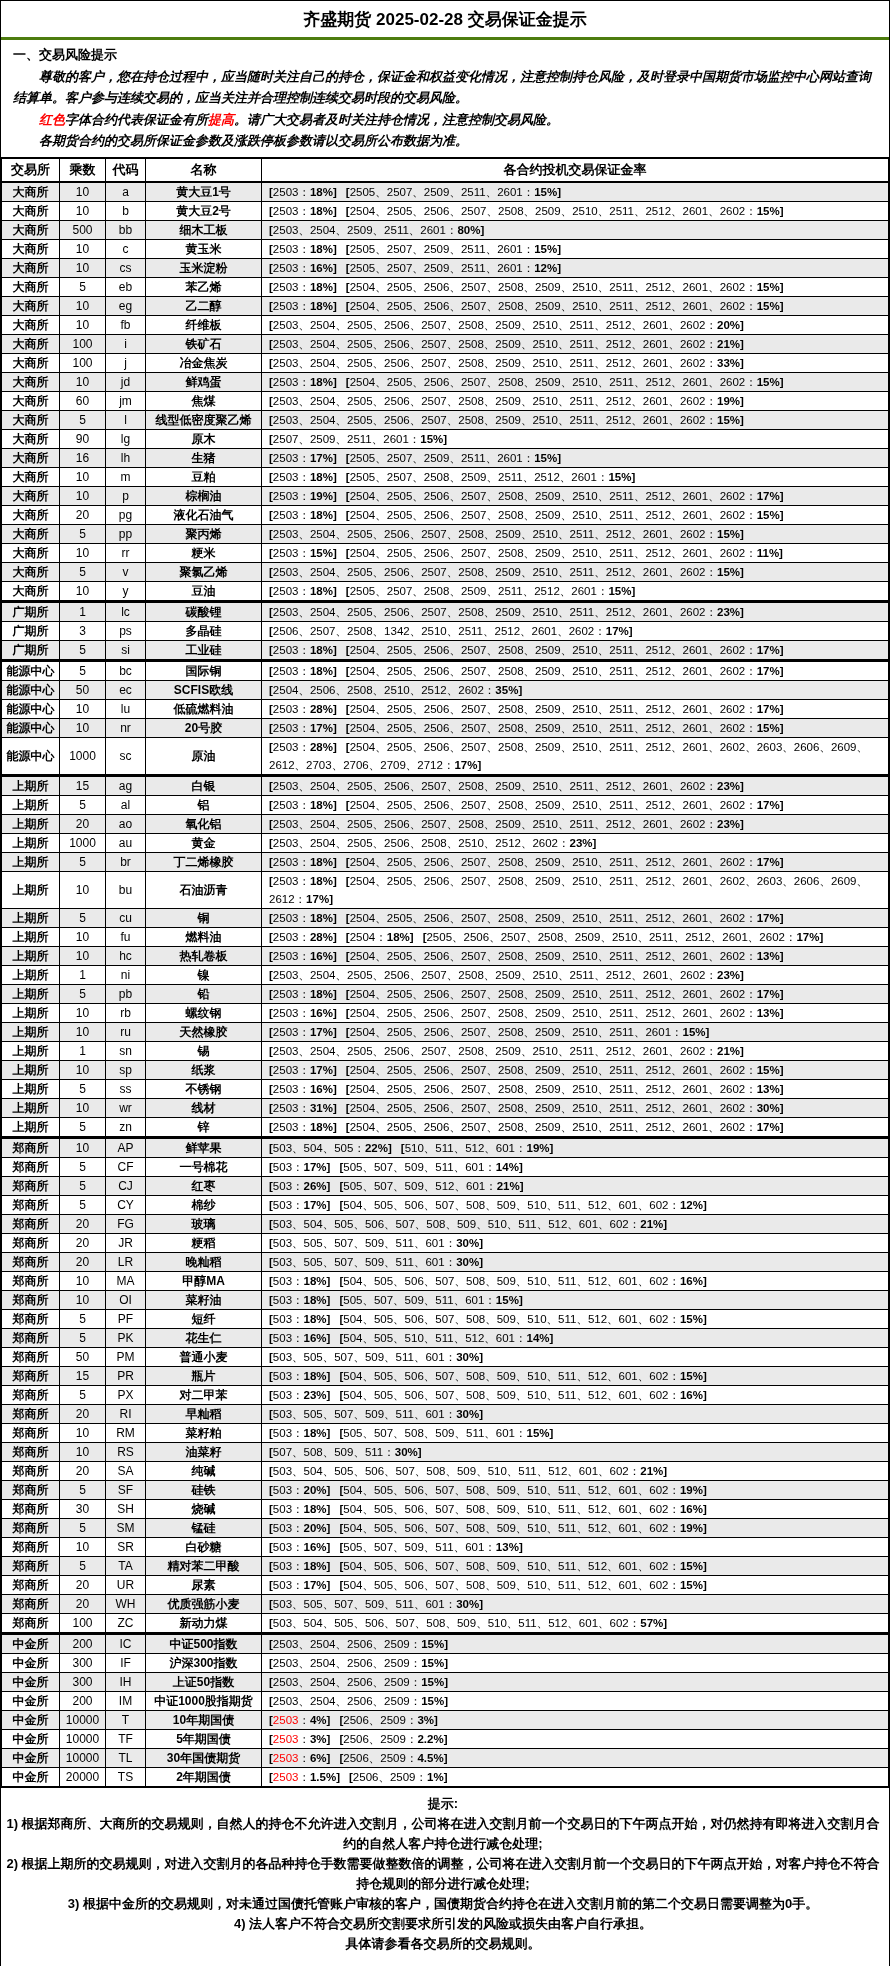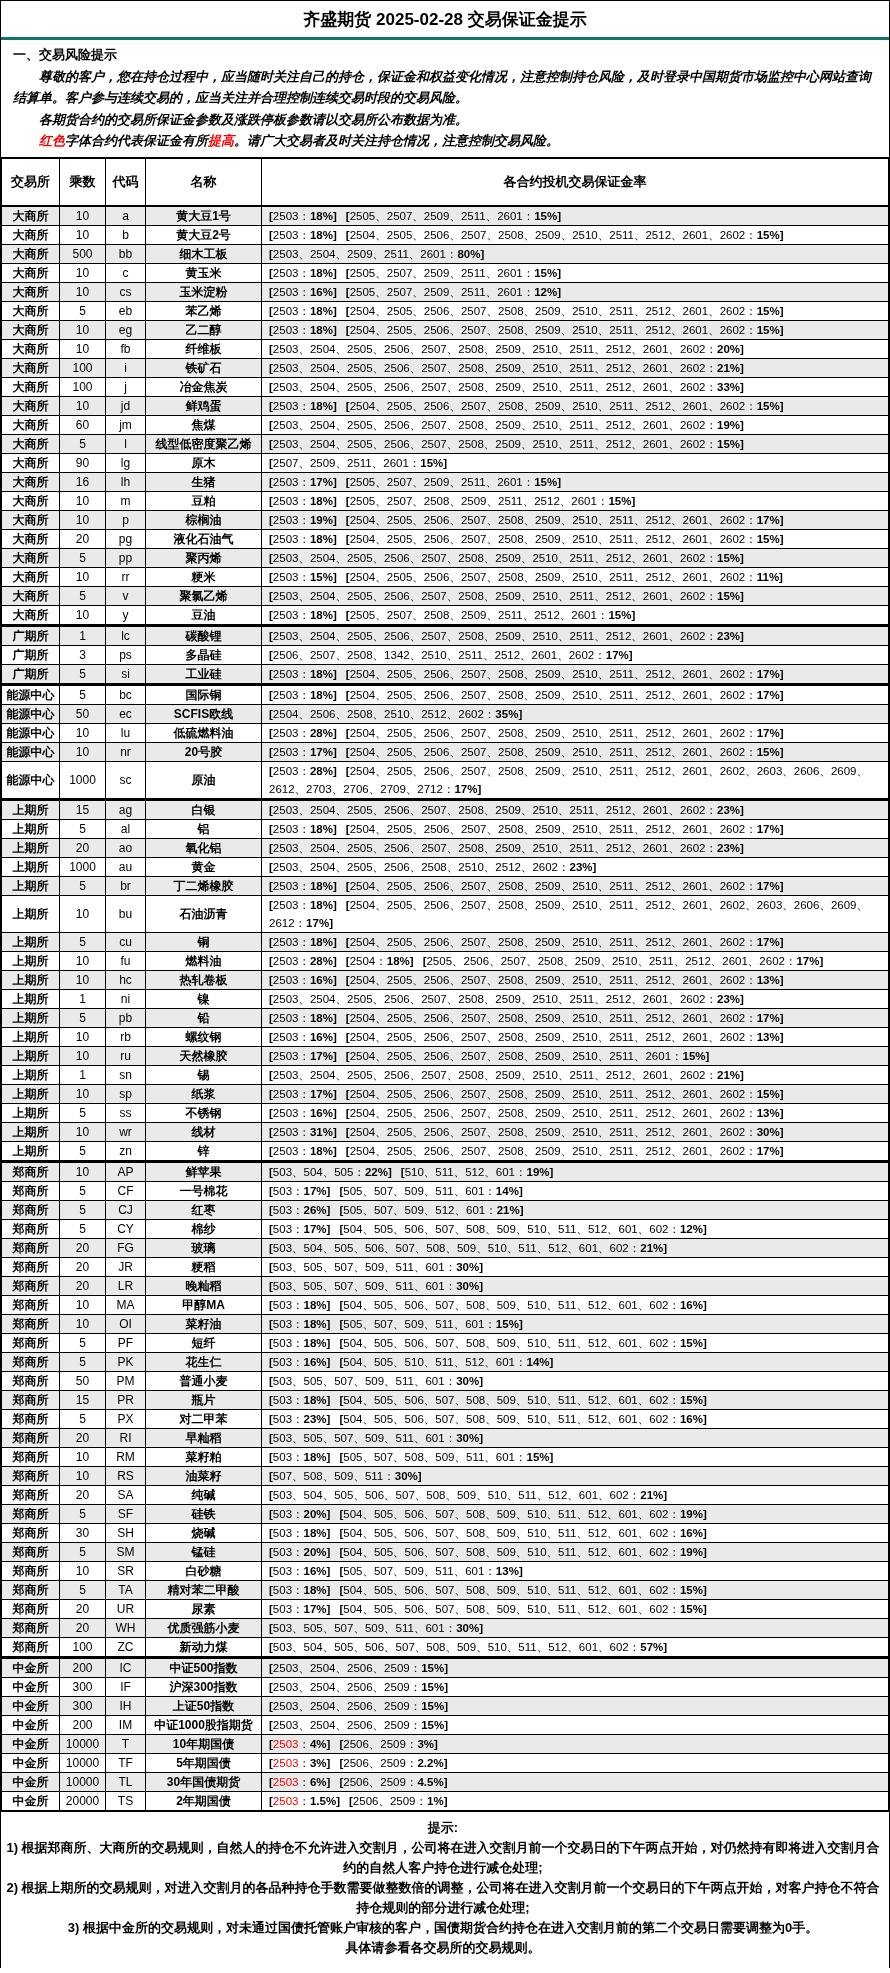--- a/index.html
+++ b/index.html
@@ -1,23 +1,23 @@
 <!DOCTYPE html>
 <html><head>
 <meta charset="utf-8">
 <style>
   html,body{margin:0;padding:0;background:#fff;}
   body{width:890px;font-family:"Liberation Sans","DejaVu Sans",sans-serif;color:#000;}
   .page{border-left:1px solid #000;border-right:1px solid #000;border-top:1px solid #000;box-sizing:border-box;min-height:1966px;}
-  .title{font-size:17px;font-weight:bold;text-align:center;padding:7px 0 6px;border-bottom:3px solid #0f766e;}
+  .title{font-size:17px;font-weight:bold;text-align:center;padding:7px 0 6px;border-bottom:3px solid #4d7c0f;}
   .intro{padding:4px 6px 5px 12px;font-size:13px;font-weight:bold;line-height:21.5px;}
   .indent{text-indent:2em;font-style:italic;}
   .red{color:#ff0000;}
   table{width:100%;border-collapse:collapse;table-layout:fixed;font-size:12px;}
-  th{border:1px solid #000;border-top:2px solid #000;border-bottom:2px solid #000;background:#fff;font-size:13px;font-weight:bold;padding:14px 0;margin-left:28px;}
+  th{border:1px solid #000;border-top:2px solid #000;border-bottom:2px solid #000;background:#fff;font-size:13px;font-weight:bold;padding:2px 0;margin-left:28px;}
   td{border:1px solid #000;line-height:18px;padding:0 2px;text-align:center;word-wrap:break-word;}
   td.cjk{font-weight:bold;}
   td.rate{text-align:left;padding:0 4px 0 7px;font-weight:normal;font-size:11.5px;}
   tr.alt td{background:#eaeaea;}
   tr.gstart td{border-top:3px solid #000;}
   tbody tr:last-child td{border-bottom:2px solid #000;}
   .grp{margin-right:9px;}
   .bk{font-weight:bold;}
   .rate b{font-weight:bold;}
   .footer{padding:6px 8px 10px 4px;font-size:13px;font-weight:bold;line-height:20px;}
@@ -26,22 +26,22 @@
 </head>
 <body>
 
 <div class="page">
 
   <div class="title">齐盛期货 2025-02-28 交易保证金提示</div>
 
   <div class="intro">
     <div>一、交易风险提示</div>
     <div class="indent">尊敬的客户，您在持仓过程中，应当随时关注自己的持仓，保证金和权益变化情况，注意控制持仓风险，及时登录中国期货市场监控中心网站查询结算单。客户参与连续交易的，应当关注并合理控制连续交易时段的交易风险。</div>
+    <div class="indent"><span class="red">红色</span><span>字体合约代表保证金有所</span><span class="red">提高</span><span>。请广大交易者及时关注持仓情况，注意控制交易风险。</span></div>
     <div class="indent">各期货合约的交易所保证金参数及涨跌停板参数请以交易所公布数据为准。</div>
-    <div class="indent"><span class="red">红色</span><span>字体合约代表保证金有所</span><span class="red">提高</span><span>。请广大交易者及时关注持仓情况，注意控制交易风险。</span></div>
   </div>
 
   <table>
     <colgroup>
       <col style="width:58px">
         <col style="width:46px">
         <col style="width:40px">
         <col style="width:116px">
         <col>
     </colgroup>
@@ -630,16 +630,17 @@
           <td class="rate"><span class="grp"><span class="bk">[</span><span class="red">2503</span>：<b>1.5%</b><span class="bk">]</span></span><span class="grp"><span class="bk">[</span><span>2506、2509</span>：<b>1%</b><span class="bk">]</span></span></td>
         </tr>
       </tbody>
   </table>
 
   <div class="footer">
     <div>提示:</div>
     <div>1) 根据郑商所、大商所的交易规则，自然人的持仓不允许进入交割月，公司将在进入交割月前一个交易日的下午两点开始，对仍然持有即将进入交割月合约的自然人客户持仓进行减仓处理;</div>
     <div>2) 根据上期所的交易规则，对进入交割月的各品种持仓手数需要做整数倍的调整，公司将在进入交割月前一个交易日的下午两点开始，对客户持仓不符合持仓规则的部分进行减仓处理;</div>
     <div>3) 根据中金所的交易规则，对未通过国债托管账户审核的客户，国债期货合约持仓在进入交割月前的第二个交易日需要调整为0手。</div>
+    <div>4) 法人客户不符合交易所交割要求所引发的风险或损失由客户自行承担。</div>
     <div>具体请参看各交易所的交易规则。</div>
   </div>
 
 </div>
 
 </body></html>

